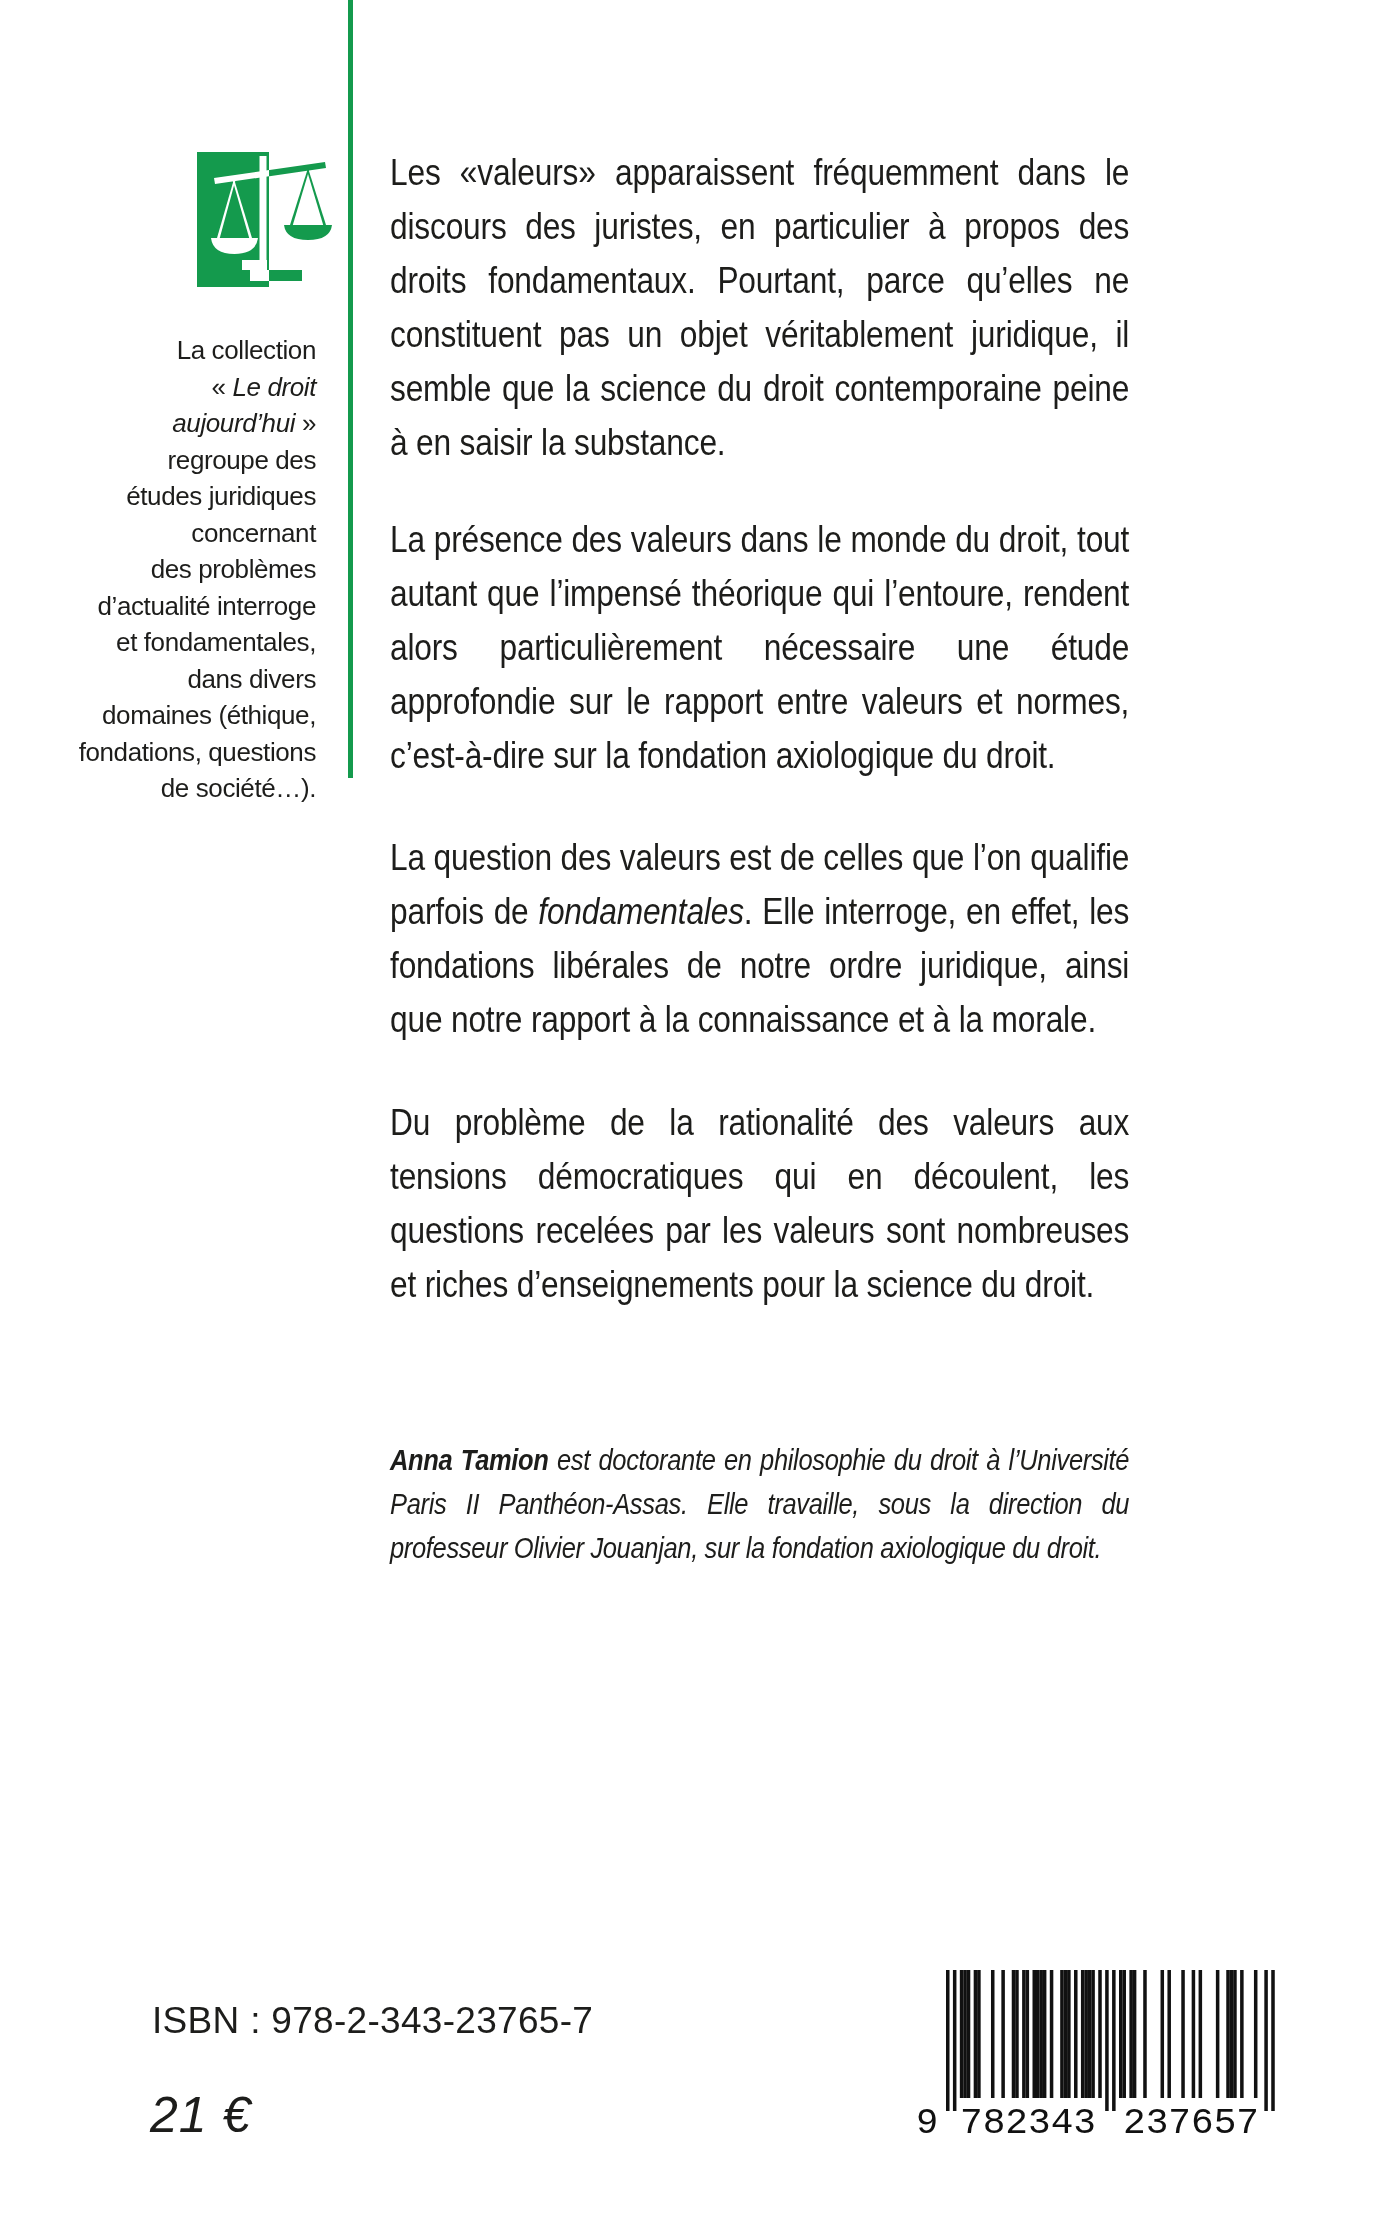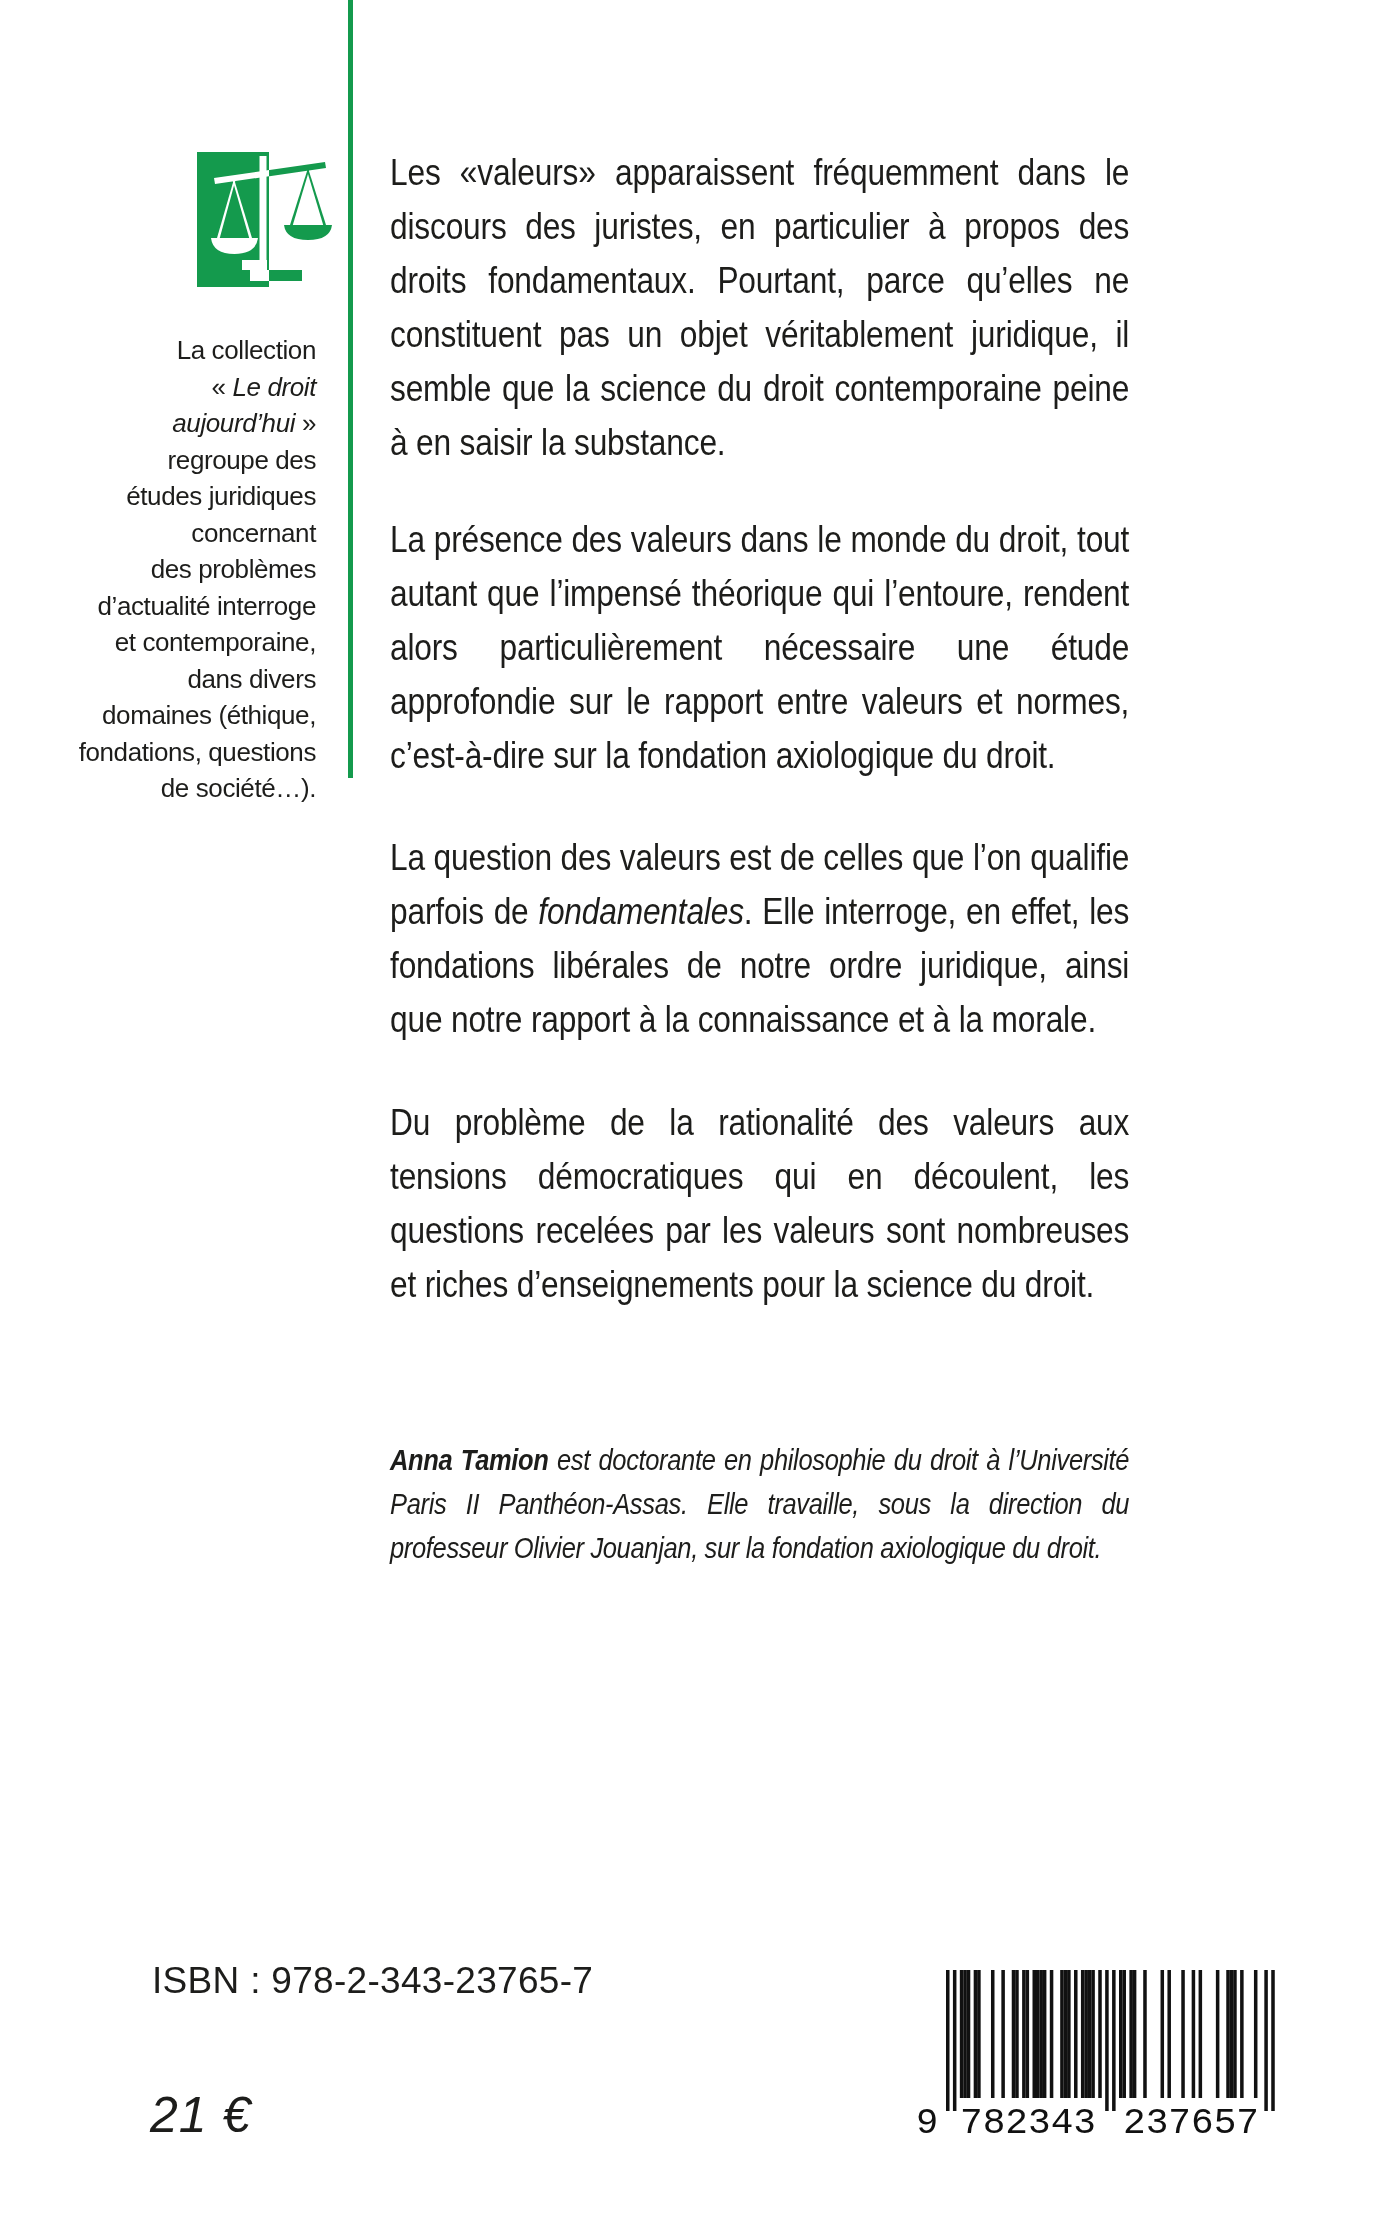--- a/index.html
+++ b/index.html
@@ -19,21 +19,21 @@
   .main-col .para{
     position:absolute;left:0;margin:0;width:100%;
     text-align:justify;font-size:36px;line-height:54px;letter-spacing:-0.2px;
   }
   .p1{top:146px}.p2{top:513px}.p3{top:831px}.p4{top:1096px}
   .bio{
     position:absolute;left:0;top:1438px;width:100%;margin:0;
     font-style:italic;font-size:29px;line-height:44px;letter-spacing:-0.4px;text-align:justify;
   }
   .bio b{font-weight:bold;}
-  .isbn{position:absolute;left:152px;top:1960px;font-size:37px;letter-spacing:0.3px;}
+  .isbn{position:absolute;left:152px;top:2000px;font-size:37px;letter-spacing:0.3px;}
   .price{position:absolute;left:150px;top:2086px;font-size:50px;letter-spacing:1px;font-style:italic;}
   .barcode{position:absolute;left:914px;top:1970px;width:368px;height:168px;}
   .barcode rect{fill:#111111;}
   .barcode text{font-family:"Liberation Mono",monospace;font-size:37px;fill:#111111;}
 </style>
 </head>
 <body>
 
 <div class="cover">
 
@@ -66,21 +66,21 @@
 
   <div class="sidebar">
     <div class="s-line">La collection</div>
     <div class="s-line"><span>« </span><i>Le droit</i></div>
     <div class="s-line"><i>aujourd’hui</i><span> »</span></div>
     <div class="s-line">regroupe des</div>
     <div class="s-line">études juridiques</div>
     <div class="s-line">concernant</div>
     <div class="s-line">des problèmes</div>
     <div class="s-line">d’actualité interroge</div>
-    <div class="s-line">et contemporaine,</div>
+    <div class="s-line">et fondamentales,</div>
     <div class="s-line">dans divers</div>
     <div class="s-line">domaines (éthique,</div>
     <div class="s-line">fondations, questions</div>
     <div class="s-line">de société…).</div>
   </div>
 
   <div class="main-col">
     <p class="para p1">Les «valeurs» apparaissent fréquemment dans le discours des juristes, en particulier à propos des droits fondamentaux. Pourtant, parce qu’elles ne constituent pas un objet véritablement juridique, il semble que la science du droit contemporaine peine à en saisir la substance.</p>
     <p class="para p2">La présence des valeurs dans le monde du droit, tout autant que l’impensé théorique qui l’entoure, rendent alors particulièrement nécessaire une étude approfondie sur le rapport entre valeurs et normes, c’est-à-dire sur la fondation axiologique du droit.</p>
     <p class="para p3"><span>La question des valeurs est de celles que l’on qualifie parfois de </span><i>fondamentales</i><span>. Elle interroge, en effet, les fondations libérales de notre ordre juridique, ainsi que notre rapport à la connaissance et à la morale.</span></p>

